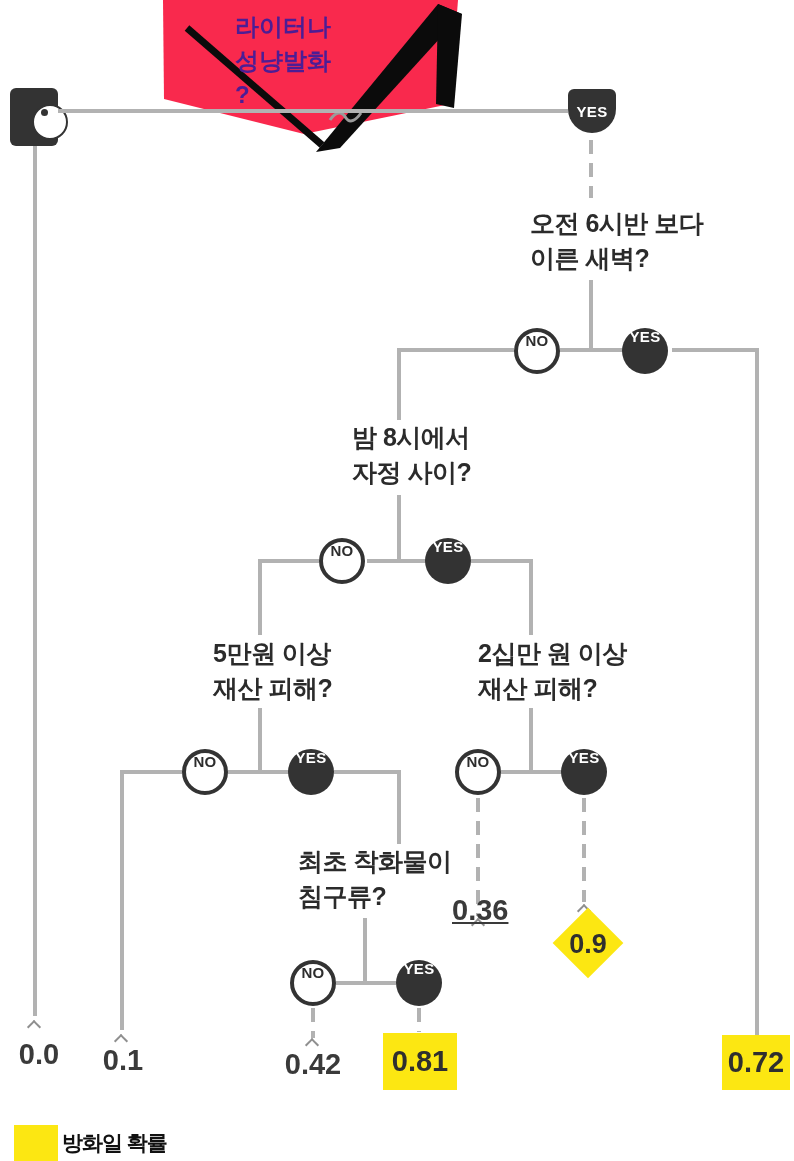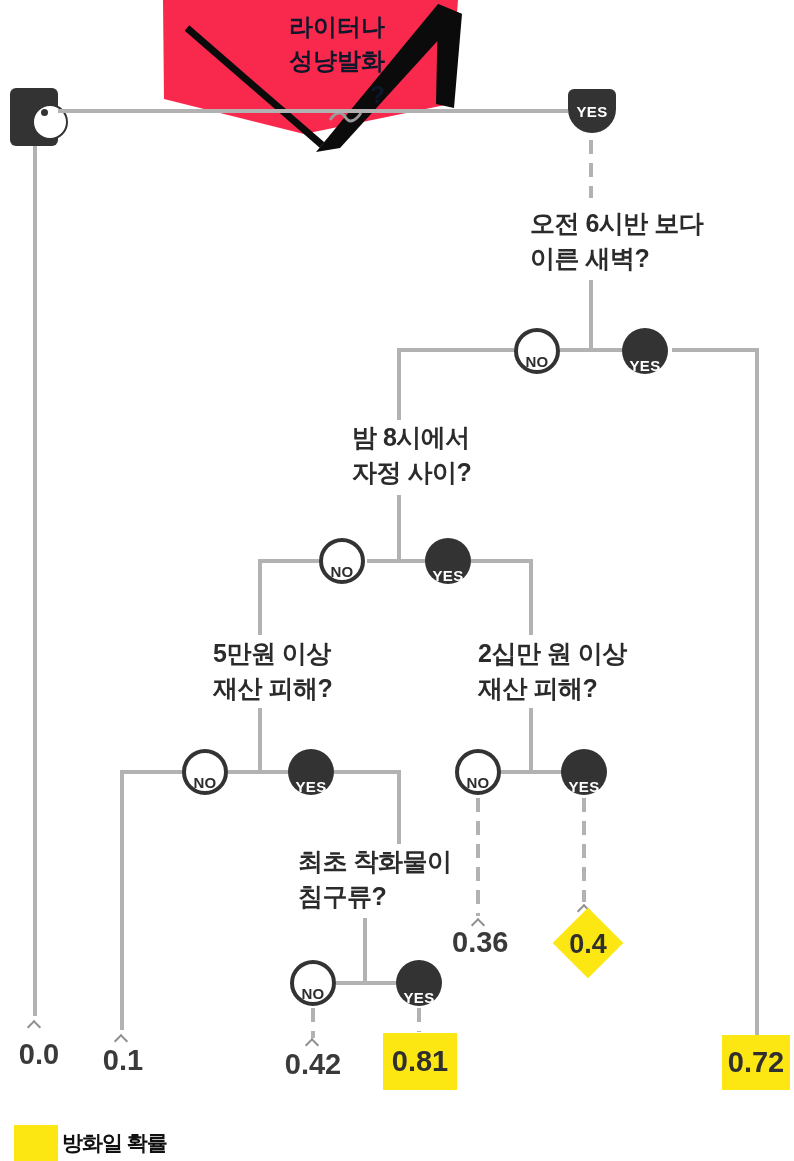--- a/index.html
+++ b/index.html
@@ -7,40 +7,40 @@
     position:relative;width:794px;height:1161px;overflow:hidden;background:#fff;
     font-family:"Liberation Sans","DejaVu Sans",sans-serif;
   }
   .hline{position:absolute;height:4px;background:#B2B2B2;}
   .vline{position:absolute;width:4px;background:#B2B2B2;}
   .vdash{position:absolute;width:4px;
     background:repeating-linear-gradient(to bottom,#B2B2B2 0 14px,transparent 14px 23px);}
   .caret{position:absolute;width:8px;height:8px;border-left:2px solid #8F8F8F;
     border-top:2px solid #8F8F8F;transform:rotate(45deg);}
   .circle{position:absolute;width:46px;height:46px;border-radius:50%;box-sizing:border-box;
-    display:flex;align-items:flex-end;justify-content:center;
+    display:flex;align-items:flex-start;justify-content:center;
     font-weight:bold;font-size:15px;letter-spacing:.3px;}
   .circle.no{background:#fff;border:4px solid #333333;color:#2d2d2d;}
   .circle.yes{background:#333333;color:#ffffff;}
   .badge-yes{position:absolute;left:568px;top:89px;width:48px;height:44px;background:#333333;
     border-radius:6px 6px 24px 24px;color:#fff;font-weight:bold;font-size:15px;
     display:flex;align-items:center;justify-content:center;letter-spacing:.3px;}
   .question{position:absolute;font-size:25px;font-weight:bold;color:#2b2b2b;
     line-height:35px;letter-spacing:-0.5px;white-space:nowrap;}
   .question span{display:block;}
   .leaf-num{position:absolute;font-size:29px;font-weight:bold;color:#3a3a3a;text-align:center;}
   .leaf-rect{position:absolute;background:#FCE712;display:flex;align-items:center;
     justify-content:center;font-size:29px;font-weight:bold;color:#2f2f2f;}
   .diamond{position:absolute;left:563px;top:918px;width:50px;height:50px;background:#FCE712;
     transform:rotate(45deg);}
   .diamond-label{position:absolute;left:563px;top:929px;width:50px;text-align:center;
     font-size:27px;font-weight:bold;color:#2f2f2f;}
   .banner-svg{position:absolute;left:120px;top:0;}
-  .banner-text{position:absolute;left:235px;top:10px;width:150px;text-align:right;
-    color:#0f172a;font-size:24px;font-weight:bold;line-height:34px;}
+  .banner-text{position:absolute;left:235px;top:10px;width:150px;text-align:left;
+    color:#4c1d95;font-size:24px;font-weight:bold;line-height:34px;}
   .banner-text span{display:block;}
   .start-icon{position:absolute;left:10px;top:88px;width:48px;height:58px;}
   .start-icon .sq{position:absolute;left:0;top:0;width:48px;height:58px;background:#333333;border-radius:6px;}
   .start-icon .ring{position:absolute;left:22px;top:16px;width:36px;height:36px;border-radius:50%;
     background:#ffffff;border:2px solid #333333;box-sizing:border-box;}
   .start-icon .dot{position:absolute;left:31px;top:21px;width:7px;height:7px;border-radius:50%;background:#333333;}
   .legend{position:absolute;left:14px;top:1125px;display:flex;align-items:flex-start;}
   .legend .swatch{width:44px;height:40px;background:#FCE712;}
   .legend .lg-label{margin-left:4px;margin-top:4px;font-size:21px;font-weight:bold;color:#111;letter-spacing:-1px;}
 </style>
@@ -163,23 +163,23 @@
     <span>NO</span>
   </div>
   <div class="circle yes" style="left:396px;top:960px;">
     <span>YES</span>
   </div>
 
   <div class="leaf-num" style="left:14px;top:1038px;width:50px;">0.0</div>
   <div class="leaf-num" style="left:98px;top:1044px;width:50px;">0.1</div>
   <div class="leaf-num" style="left:283px;top:1048px;width:60px;">0.42</div>
   <div class="leaf-rect" style="left:383px;top:1033px;width:74px;height:57px;">0.81</div>
-  <div class="leaf-num" style="left:452px;top:926px;width:55px;">0.36</div>
+  <div class="leaf-num" style="left:452px;top:894px;width:55px;text-decoration:underline;">0.36</div>
   <div class="diamond"></div>
-  <div class="diamond-label">0.4</div>
+  <div class="diamond-label">0.9</div>
   <div class="leaf-rect" style="left:722px;top:1035px;width:68px;height:55px;text-align:right;">0.72</div>
 
   <div class="legend">
     <div class="swatch"></div>
     <div class="lg-label">방화일 확률</div>
   </div>
 
 </div>
 
 </body></html>

